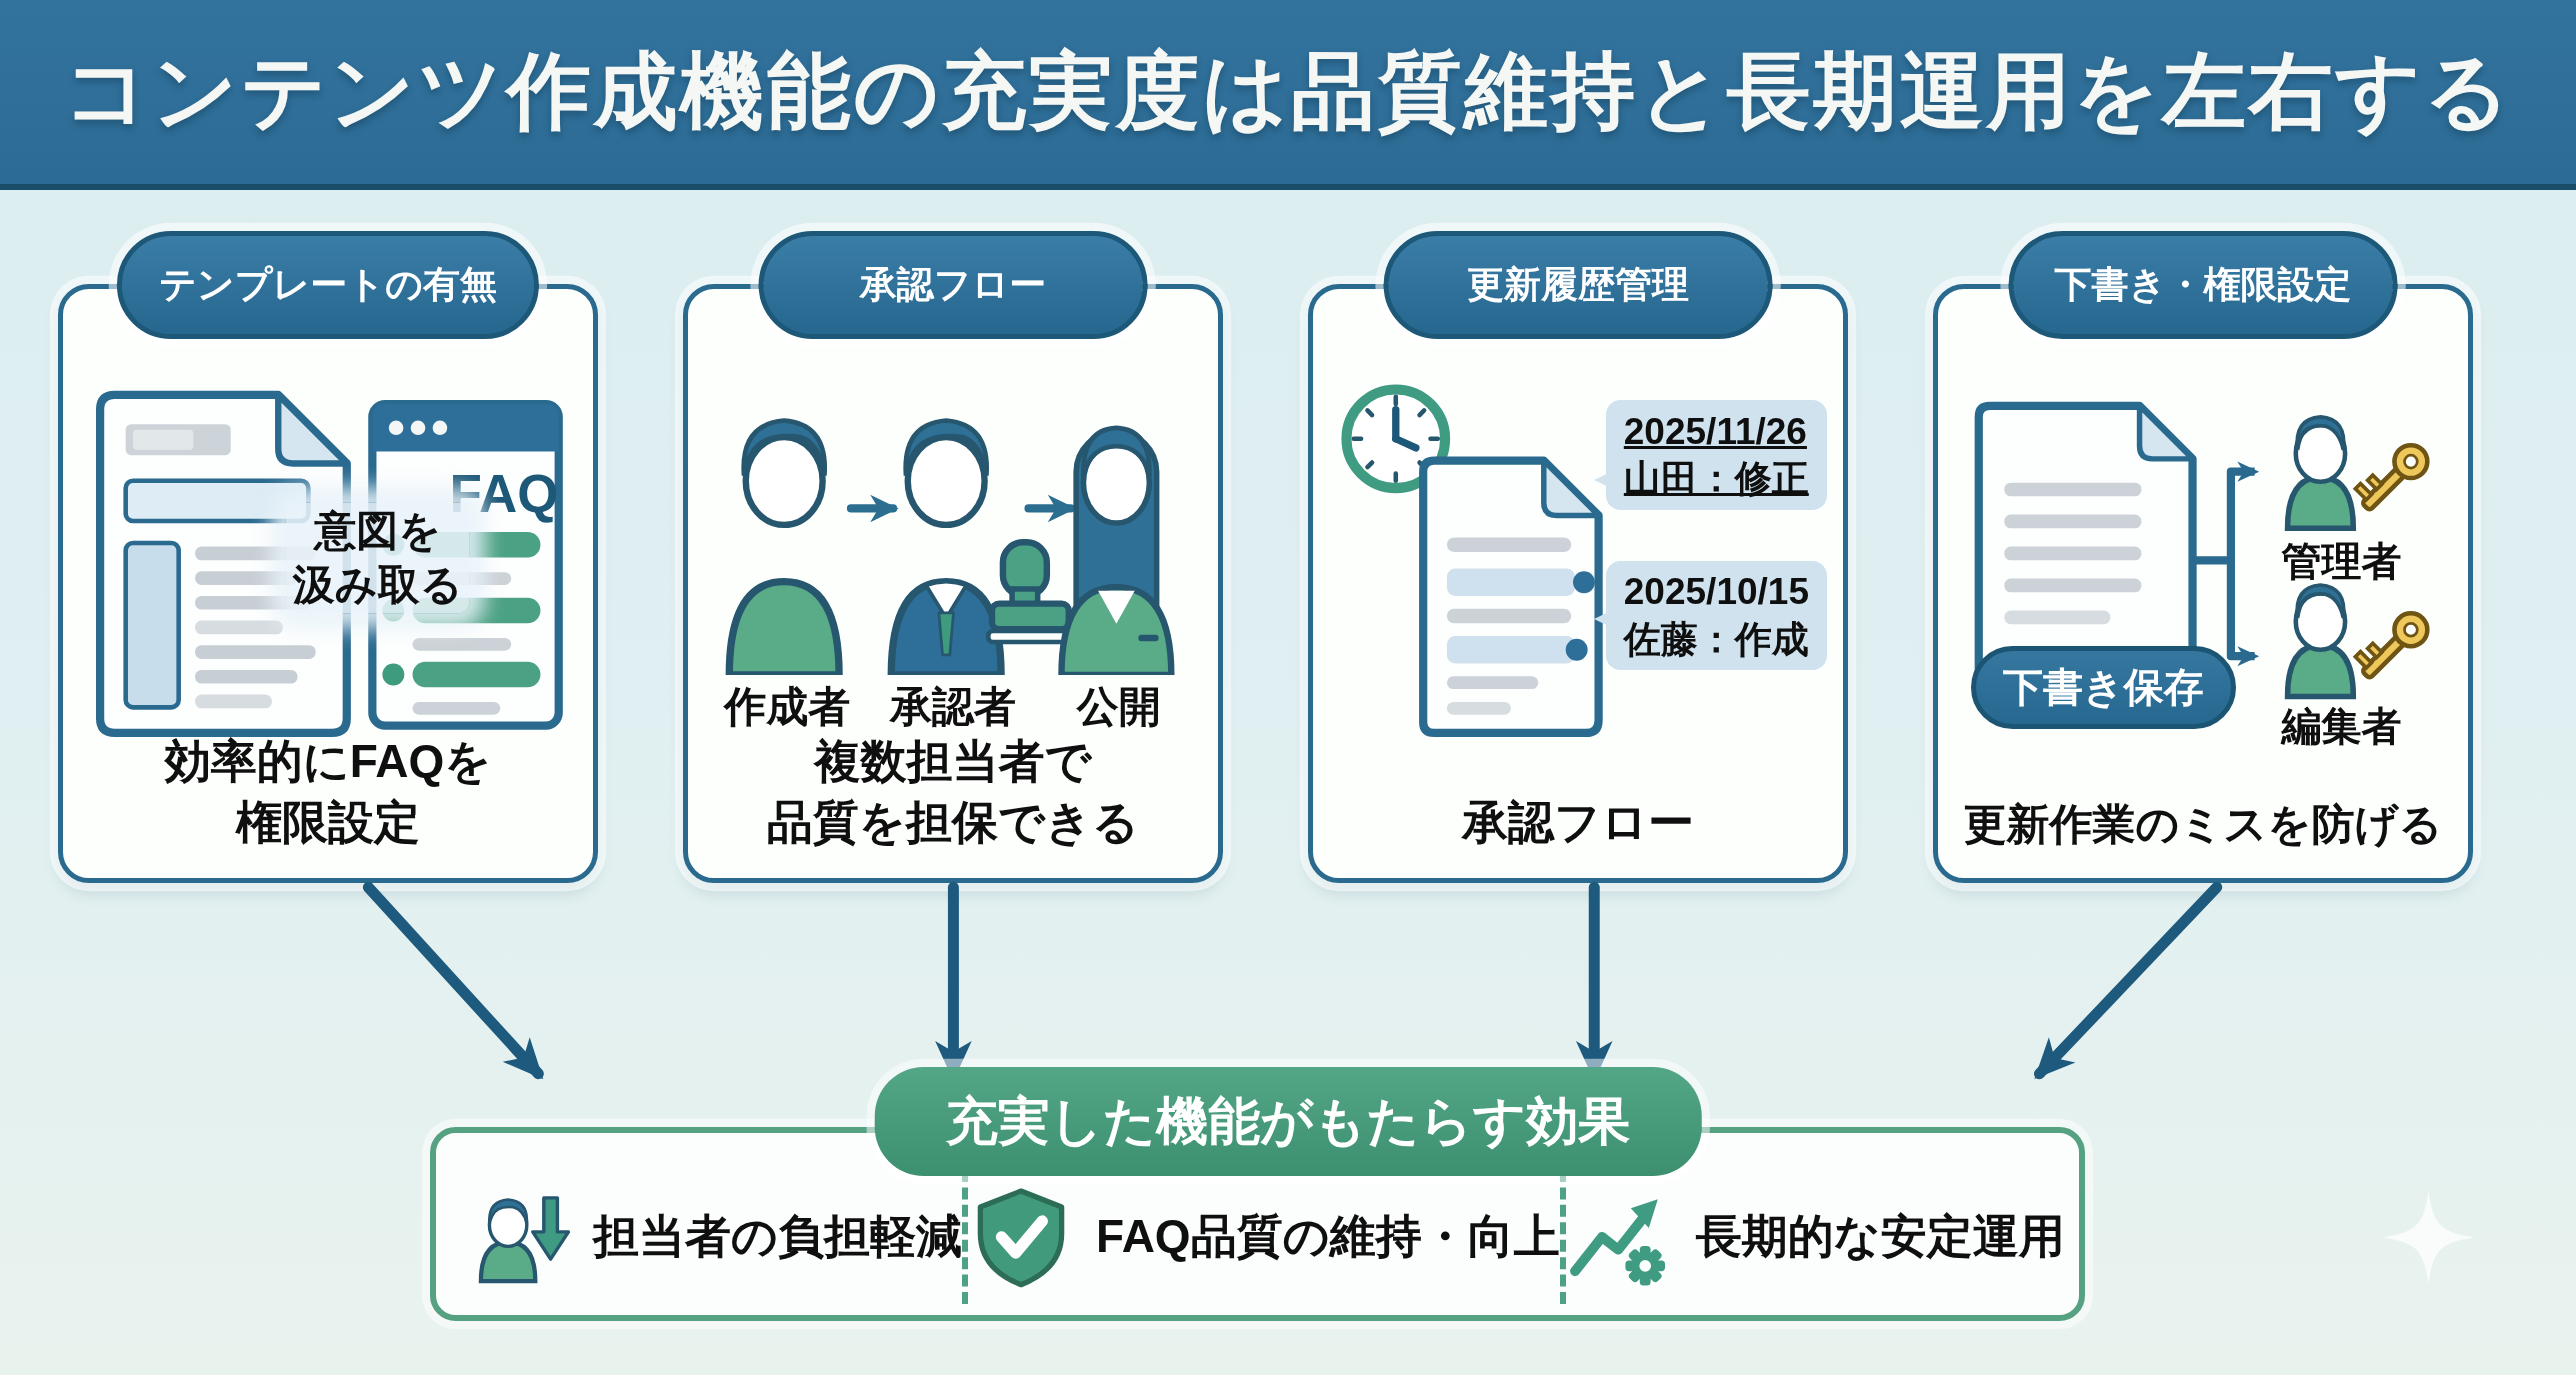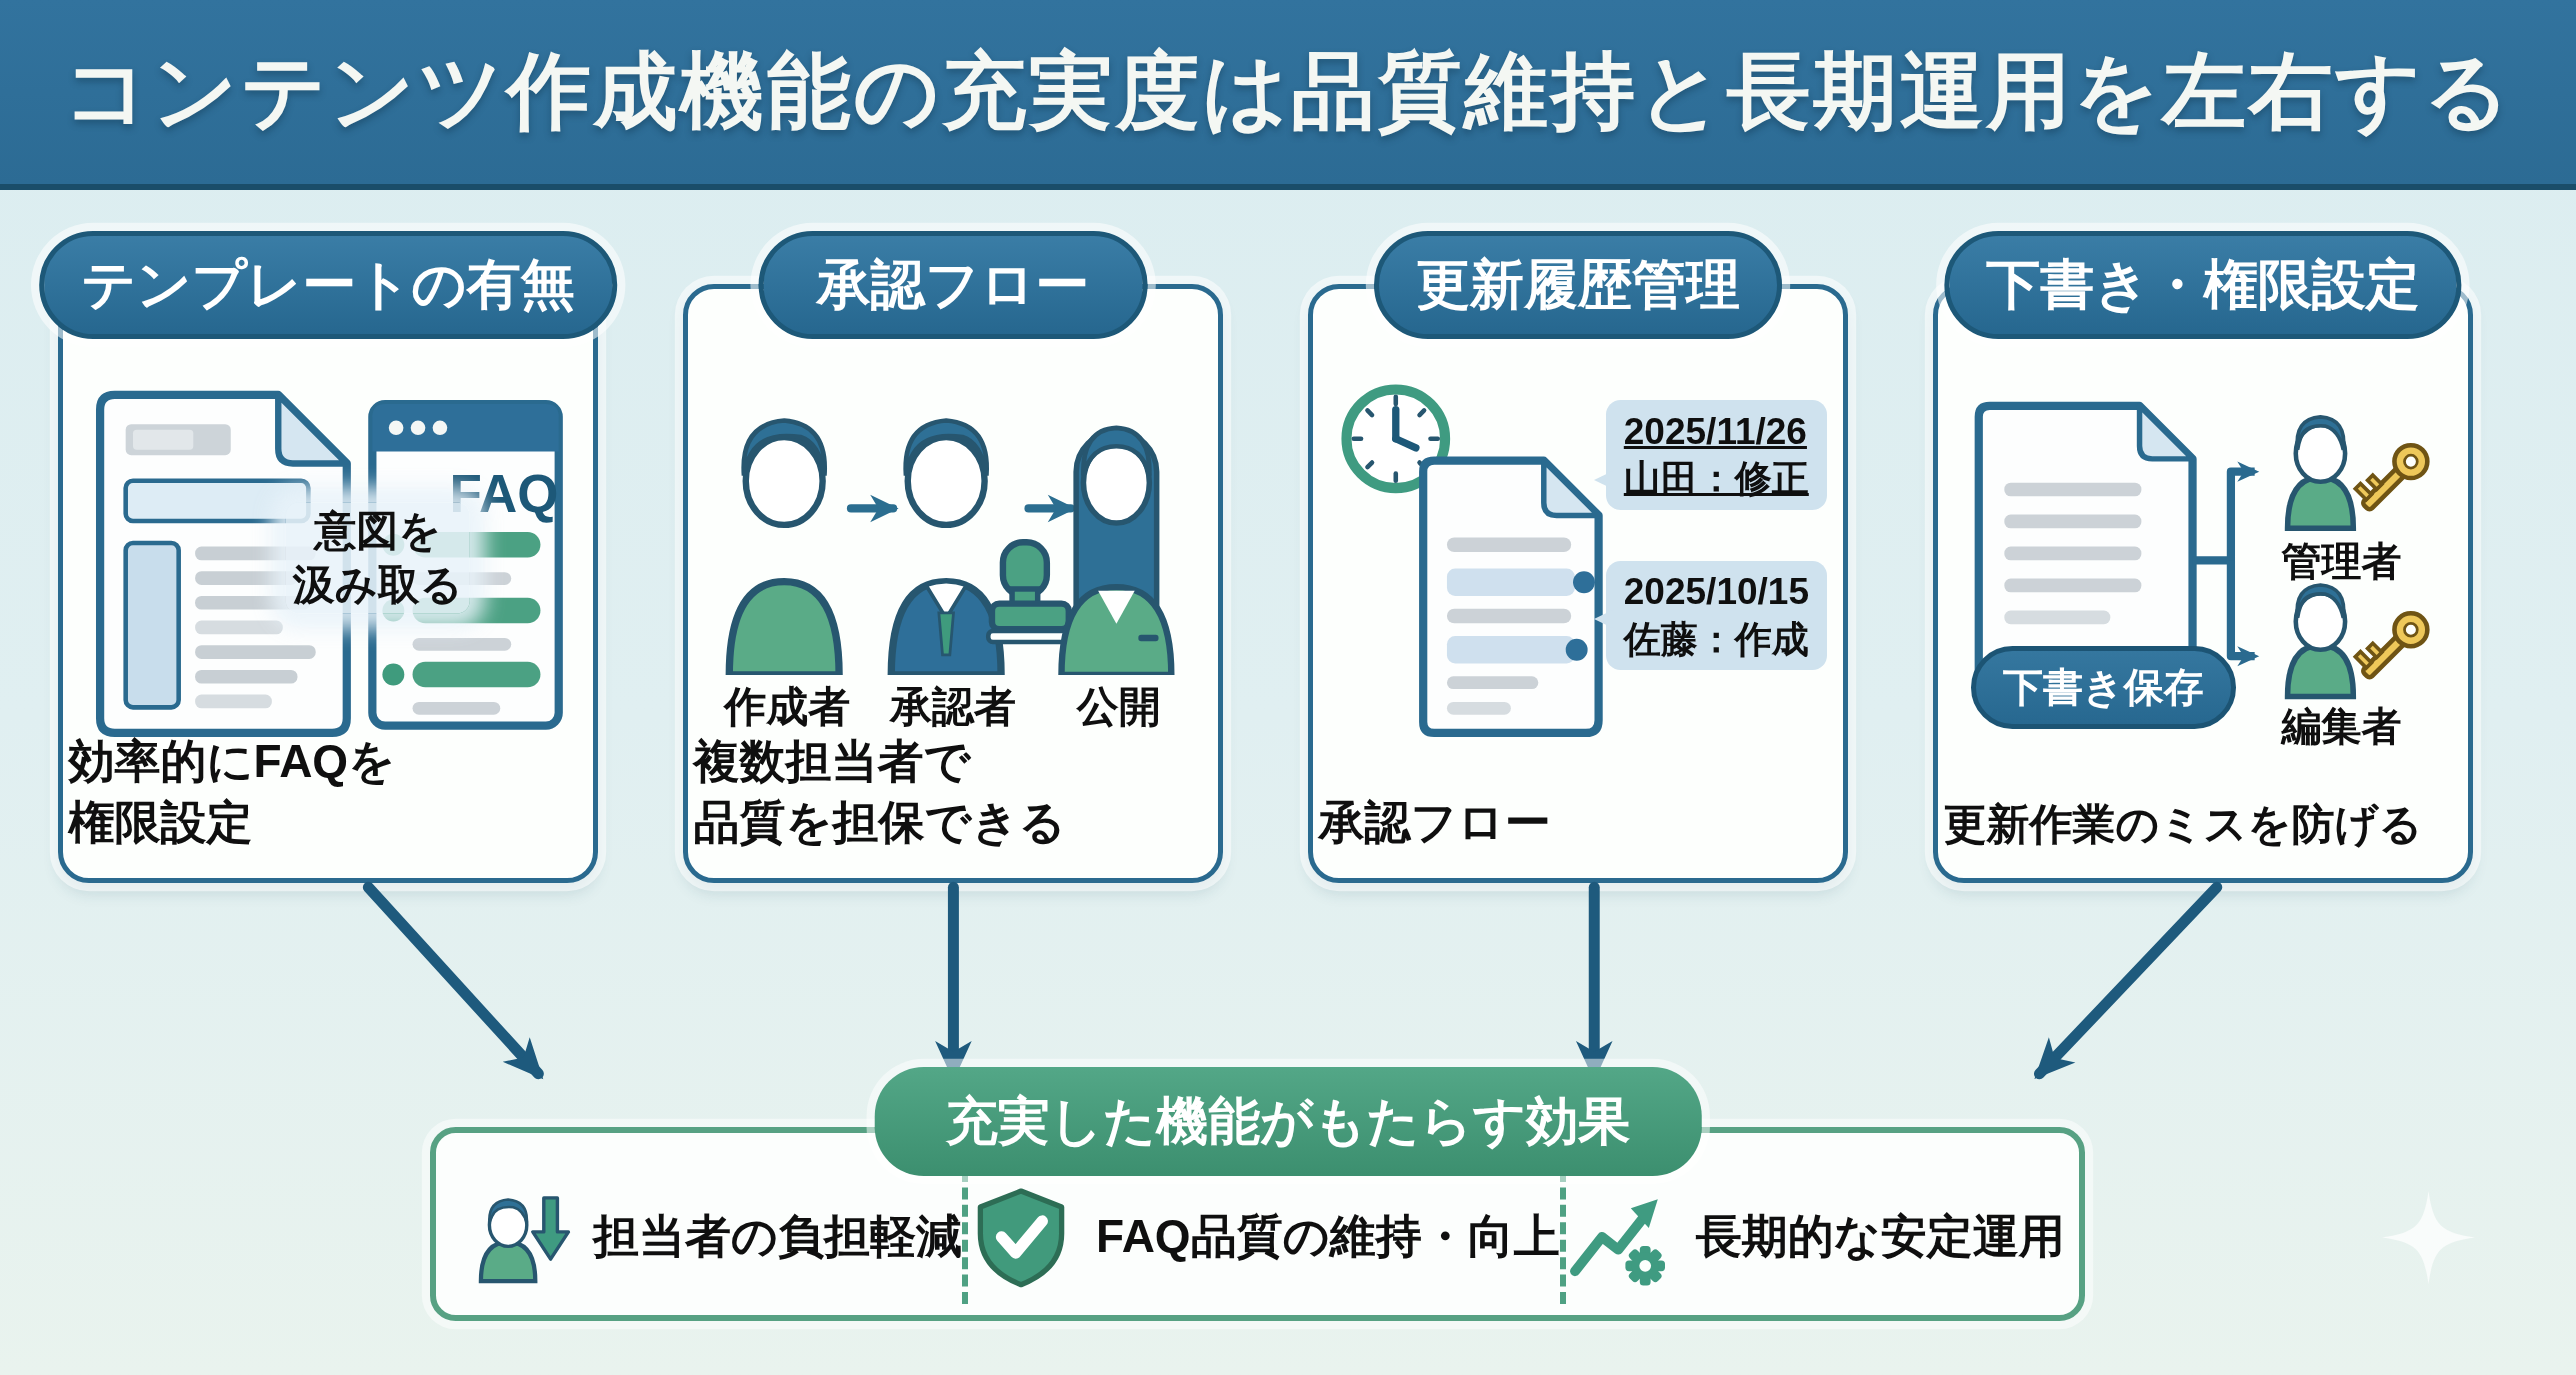--- a/index.html
+++ b/index.html
@@ -21,31 +21,31 @@
   }
   
   .cards { position:absolute; top:231px; left:58px; width:2415px; height:652px; display:flex; gap:85px; }
   .card { position:relative; flex:1; }
   .pill {
     position:absolute; top:0; left:50%; transform:translateX(-50%); z-index:3;
     min-width:72%; height:108px; padding:0 37px; box-sizing:border-box;
     display:flex; align-items:center; justify-content:center;
     background:linear-gradient(180deg,#3a7da6,#26678f);
     border:5.5px solid #1d5878; border-radius:55px;
-    color:#fff; font-size:54px; font-weight:700; white-space:nowrap;
+    color:#fff; font-size:37px; font-weight:700; white-space:nowrap;
     box-shadow:0 0 0 8.2px rgba(255,255,255,.55);
   }
   .body {
     position:absolute; top:53px; left:0; right:0; bottom:0;
     background:#fdfffd; border:5.5px solid #2a6a8f; border-radius:31px;
     box-shadow:0 0 0 8.2px rgba(255,255,255,.55), 0 9.1px 14.6px rgba(30,80,100,.15);
   }
   .illus { position:absolute; top:84px; left:16.5px; right:16.5px; height:370px; }
   .illus svg.main { display:block; width:100%; height:100%; }
-  .caption { position:absolute; left:5.5px; right:5.5px; bottom:24px; 
+  .caption { position:absolute; left:5.5px; right:5.5px; bottom:24px; text-align:center;
              font-size:46px; font-weight:700; line-height:1.34; }
   .caption span { display:block; }
   .caption.small { font-size:43px; }
   .overlay-note {
     position:absolute; left:60%; top:50%; transform:translate(-50%,-50%); z-index:2;
     background:rgba(232,243,249,.88); box-shadow:0 0 20px 14.6px rgba(232,243,249,.88);
     border-radius:12.8px; font-size:42px; font-weight:700; line-height:1.28;
     text-align:center; white-space:nowrap; padding:1.8px 7.3px;
   }
   .overlay-note span { display:block; }

